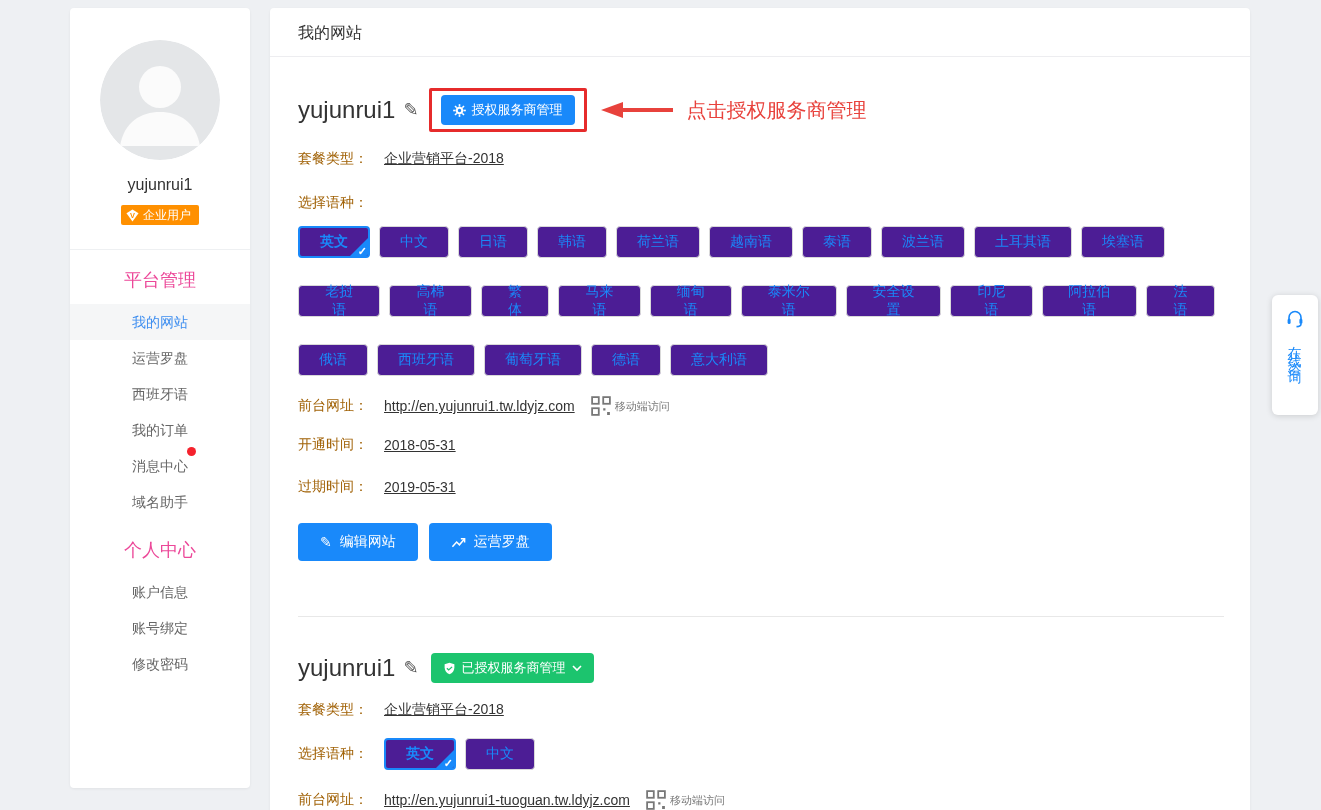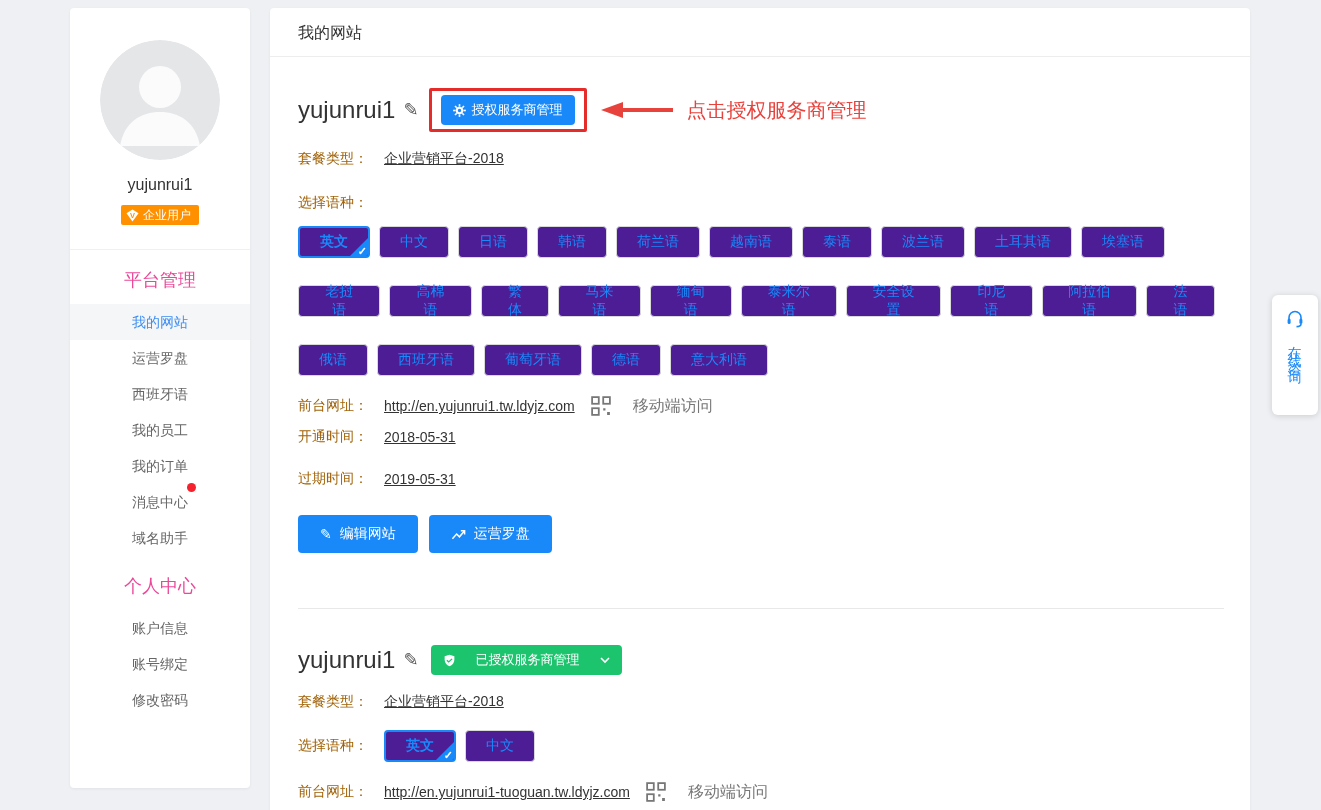--- a/index.html
+++ b/index.html
@@ -46,51 +46,51 @@
     border-bottom:1px solid #ededf0;
   }
   .main-body { padding:0 26px 0 28px; }
 
   .title-row { display:flex; align-items:center; margin-top:31px; }
   .site-name { font-size:24px; font-weight:400; color:#333; }
   .pencil-icon { font-size:18px; color:#555; margin-left:8px; cursor:pointer; }
 
   .btn { border:none; cursor:pointer; display:inline-flex; align-items:center; border-radius:4px; color:#fff; }
   .btn-blue-sm { background:#1989fa; height:30px; padding:0 12px; font-size:13px; gap:6px; }
-  .btn-green-sm { background:#1cc46e; height:30px; padding:4px 12px; font-size:13px; gap:20px; margin-left:12px;text-align:center; }
+  .btn-green-sm { background:#1cc46e; height:30px; padding:4px 12px; font-size:13px; gap:6px; margin-left:12px;text-align:center; }
   .red-box { border:3px solid #e62b2b; border-radius:2px; padding:4px 9px; margin-left:10px; }
 
   .red-arrow { display:flex; align-items:center; margin-left:14px; }
   .arrow-head { width:0; height:0; border-top:8px solid transparent; border-bottom:8px solid transparent; border-right:22px solid #e8423c; }
   .arrow-shaft { width:50px; height:4px; background:#e8423c; }
   .annotation { margin-left:14px; font-family:"Liberation Serif","DejaVu Serif",serif; font-size:20px; color:#e8423c; }
 
   .info-row { display:flex; align-items:center; font-size:14px; }
   .info-row .label { width:86px; color:#a16207; flex:none; }
   .info-row .value { color:#333;text-decoration:underline; }
   .row-package { margin-top:17px; height:20px; }
   .row-langlabel { margin-top:24px; height:20px; }
   .row-url { margin-top:18px; height:24px; }
-  .row-open { margin-top:9px; height:20px;align-items:center; }
+  .row-open { margin-top:17px; height:20px;align-items:center; }
   .row-expire { margin-top:22px; height:20px; }
 
   .lang-row { display:flex; margin-top:27px; }
   .lang-row.first { margin-top:13px; }
   .lang-btn {
     position:relative; display:inline-flex; align-items:center; justify-content:center;
     height:32px; padding:0 20px; margin-right:9px; background:#4c1d95;
     border:1px solid #d9d9d9; border-radius:4px; color:#1989fa; font-size:14px; cursor:pointer;
   }
   .lang-btn.selected { border:2px solid #1989fa; font-weight:bold; overflow:hidden; }
   .corner { position:absolute; right:-1px; bottom:-1px; width:0; height:0;
     border-bottom:20px solid #1989fa; border-left:20px solid transparent; }
   .corner-check { position:absolute; right:1px; bottom:-2px; color:#fff; font-size:11px; font-weight:bold; }
 
   .qr-icon { margin-left:16px; display:inline-flex; }
-  .mobile-label { margin-left:22px; color:#777; font-size:16px; }
+  .mobile-label { margin-left:4px; color:#777; font-size:11px; }
 
   .actions { display:flex; margin-top:26px; }
   .btn-blue-lg { background:#1989fa; height:38px; padding:0 22px; font-size:14px; gap:8px; margin-right:11px; border-radius:4px; }
 
   .site-divider { border:none; border-top:1px solid #e8e8e8; margin-top:55px; }
 
   .title-row2 { display:flex; align-items:center; margin-top:36px; }
   .row-lang-inline { margin-top:18px; }
   .row-lang-inline .lang-btn { margin-right:9px; }
 
@@ -128,21 +128,20 @@
         </span>
         <span>企业用户</span>
       </span>
     </div>
     <div class="side-divider"></div>
 
     <div class="side-title">平台管理</div>
     <div class="side-item active">我的网站</div>
     <div class="side-item">运营罗盘</div>
     <div class="side-item">西班牙语</div>
-    <div class="side-item">我的员工</div>
     <div class="side-item">我的订单</div>
     <div class="side-item">
       <span class="msg-wrap">
         <span>消息中心</span>
         <span class="red-dot"></span>
       </span>
     </div>
     <div class="side-item">域名助手</div>
 
     <div class="side-title" style="padding-top:18px;">个人中心</div>

